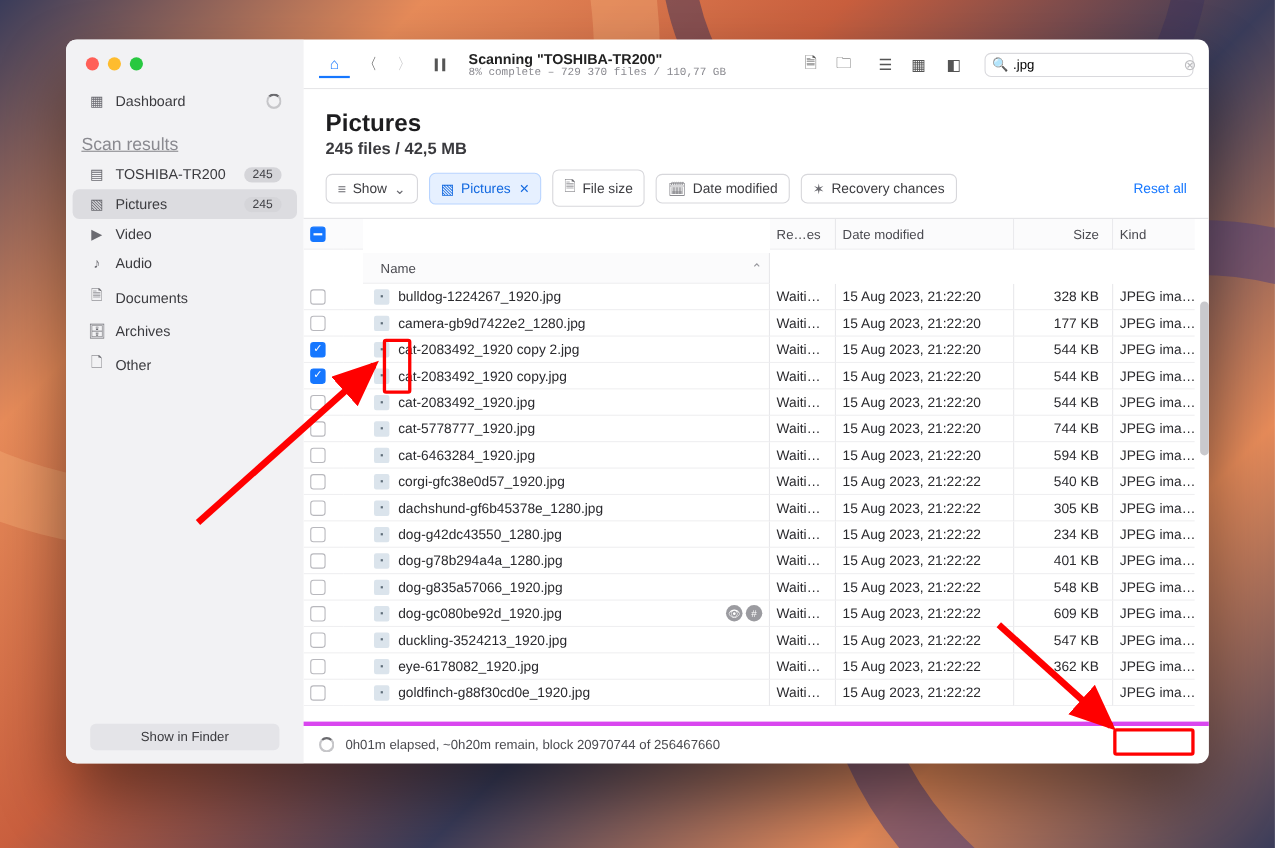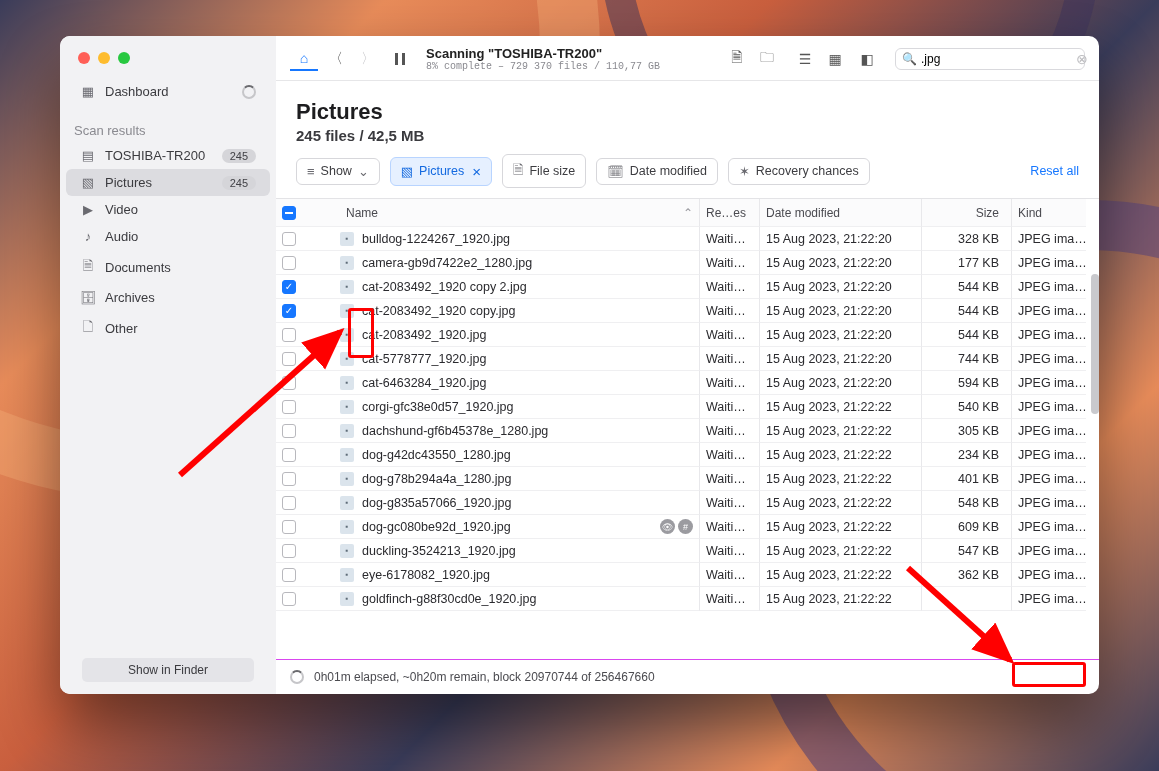--- a/index.html
+++ b/index.html
@@ -22,21 +22,21 @@
 }
 
 
 .sidebar { width:216px; background:#f2f2f4; display:flex; flex-direction:column; font-size:13px; }
 .traffic { display:flex; gap:8px; padding:16px 0 14px 18px; }
 .traffic span { width:12px;height:12px;border-radius:50%; }
 .tl-close{background:#ff5f57;} .tl-min{background:#febc2e;} .tl-max{background:#28c840;}
 .sb-row { display:flex; align-items:center; gap:9px; padding:6px 14px; color:#3b3b3f; border-radius:6px; margin:0 6px; }
 .sb-row.active { background:#dcdce0; }
 .sb-row .badge { margin-left:auto; background:#d5d5d9; color:#414146; font-size:11px; border-radius:9px; padding:1px 8px; font-weight:500; }
-.sb-label { font-size:13px; color:#8a8a90; padding:18px 14px 4px; }
+.sb-label { font-size:16px; color:#8a8a90; padding:18px 14px 4px;text-decoration:underline; }
 .sb-icon { width:16px; text-align:center; color:#6a6a70; font-size:13px; }
 .sb-spacer { flex:1; }
 .sb-footer { padding:8px 22px 12px; }
 .show-finder { width:100%; background:#e4e4e8; border:none; border-radius:5px; padding:5px 0; font-size:12px; color:#3a3a3e; }
 .spinner { width:14px;height:14px;border:2px solid #c6c6c9;border-top-color:#6a6a6e;border-radius:50%; animation:spin 1s linear infinite; margin-left:auto; }
 @keyframes spin { to { transform:rotate(360deg);} }
 
 
 .main { flex:1; display:flex; flex-direction:column; }
 .toolbar { display:flex; align-items:center; gap:4px; padding:10px 14px 8px; border-bottom:1px solid #e6e6e8; }
@@ -60,37 +60,37 @@
 .filter-chip { display:flex; align-items:center; gap:6px; border:1px solid #d7d7db; border-radius:6px; padding:5px 10px; color:#3d3d41; cursor:pointer; }
 .filter-chip .ic { font-size:13px; color:#6a6a70; }
 .filter-chip.blue { background:#e6f0ff; border-color:#b8d4ff; color:#1369e0; }
 .filter-chip.blue .x { color:#1369e0; margin-left:2px; font-size:15px; }
 .reset { margin-left:auto; color:#1677ff; font-size:12.5px; cursor:pointer; }
 
 .table-wrap { flex:1; overflow:hidden; display:flex; flex-direction:column; border-top:1px solid #e3e3e6; }
 .table { width:100%; display:grid; grid-template-columns: 36px 18px 370px 60px 162px 90px 74px; font-size:12.5px; color:#2a2a2e; }
 .th, .td { padding:5px 6px; border-bottom:1px solid #efeff1; display:flex; align-items:center; white-space:nowrap; overflow:hidden; text-overflow:ellipsis; }
 .th { background:#fbfbfc; color:#4a4a50; font-weight:400; height:28px; position:sticky; top:0; font-size:12px; }
-.th.name { justify-content:space-between; }
+.th.name { justify-content:space-between;margin-top:31px; }
 .th.size, .td.size { justify-content:flex-end; padding-right:12px; }
 .th.rborder, .td.rborder { border-right:1px solid #e8e8eb; }
 .td { height:24px; }
 .rows { overflow-y:auto; }
 .chk { width:14px;height:14px;border:1px solid #b8b8bd;border-radius:3px; background:#fff; display:flex;align-items:center;justify-content:center; }
 .chk.partial { background:#1677ff; border-color:#1677ff; }
 .chk.partial::after { content:""; width:8px;height:2px;background:#fff; }
 .chk.on { background:#1677ff; border-color:#1677ff; color:#fff; font-size:10px; }
 .chk.on::after { content:"✓"; color:#fff; font-size:10px; line-height:1; }
 .fileic { width:14px;height:14px;background:#dbe4ec;border-radius:2px; display:flex;align-items:center;justify-content:center; font-size:8px; color:#5e6c78; }
 .name-cell { gap:8px; padding-left:10px; }
 .flags { margin-left:auto; display:flex; gap:3px; }
 .flag { width:15px;height:15px; background:#9b9ba0; border-radius:50%; color:#fff; font-size:9px; display:flex;align-items:center;justify-content:center; }
 .scrollbar-fake { position:absolute; right:0; top:238px; width:8px; height:140px; background:#c9c9cd; border-radius:4px; }
 
-.status { display:flex; align-items:center; gap:10px; padding:10px 14px; border-top:1px solid #d946ef; font-size:12px; color:#4b4b50; }
+.status { display:flex; align-items:center; gap:10px; padding:10px 14px; border-top:4px solid #d946ef; font-size:12px; color:#4b4b50; }
 .status .sp { width:14px;height:14px;border:2px solid #c6c6c9;border-top-color:#6a6a6e;border-radius:50%; animation:spin 1s linear infinite; }
 .status .right { margin-left:auto; display:flex; align-items:center; gap:12px; }
 .recover-btn { background:#1677ff; color:#fff; border:none; border-radius:5px; padding:5px 11px; font-size:12.5px; font-weight:500; cursor:pointer; }
 
 
 .anno-box { position:absolute; border:3px solid #ff0000; border-radius:3px; pointer-events:none; }
 .arrow { position:absolute; pointer-events:none; }
 .arrow svg { overflow:visible; }
 </style>
 </head>

